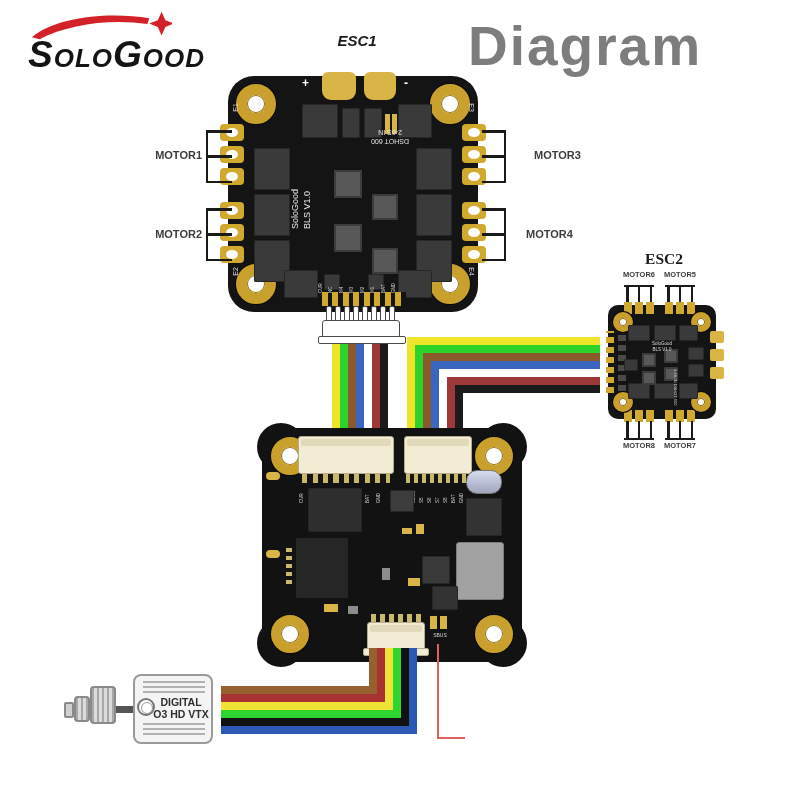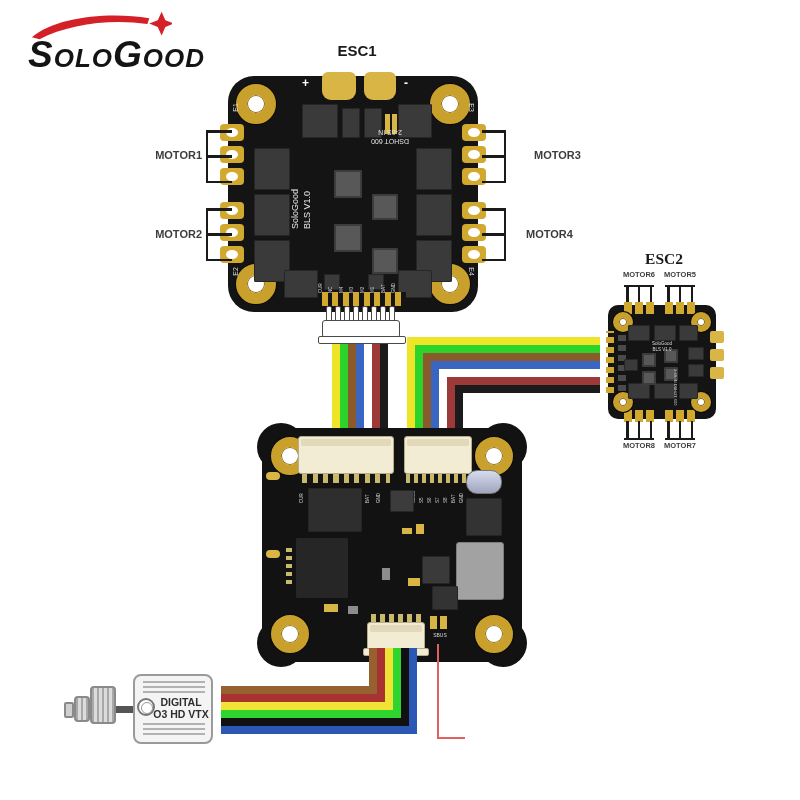--- a/index.html
+++ b/index.html
@@ -61,22 +61,23 @@
 <div id="canvas">
 
   <div class="abs" style="left:28px;top:8px;width:220px;height:66px;">
     <svg class="abs" style="left:2px;top:2px;" width="142" height="30" viewBox="0 0 150 30">
       <path d="M2,28 C28,6 85,1 126,8 L124,14 C86,8 40,14 10,30 Z" fill="#d42027"></path>
       <path d="M135,10 L139,1 L143,10 L152,13.5 L143,17 L139,26 L135,17 L126,13.5 Z" fill="#d42027"></path>
     </svg>
     <div class="brand">SoloGood</div>
   </div>
 
-
-  <div class="seclabel" style="left:277px;top:42px;width:160px;">ESC1</div>
+  <div class="pagetitle">Diagram</div>
+
+  <div class="seclabel" style="left:277px;top:32px;width:160px;font-style:italic;">ESC1</div>
 
   <div class="abs" style="left:228px;top:76px;width:250px;height:236px;">
     <div class="board" style="left:0;top:0;width:250px;height:236px;border-radius:26px;"></div>
 
     <div class="abs gold" style="left:94px;top:-4px;width:34px;height:28px;border-radius:6px 6px 9px 9px;"></div>
     <div class="abs gold" style="left:136px;top:-4px;width:32px;height:28px;border-radius:6px 6px 9px 9px;"></div>
     <div class="abs" style="left:74px;top:0;font-size:12px;font-weight:700;color:#fff;">+</div>
     <div class="abs" style="left:176px;top:0;font-size:12px;font-weight:700;color:#fff;">-</div>
 
     <div class="ring" style="left:8px;top:8px;width:40px;height:40px;"></div>

